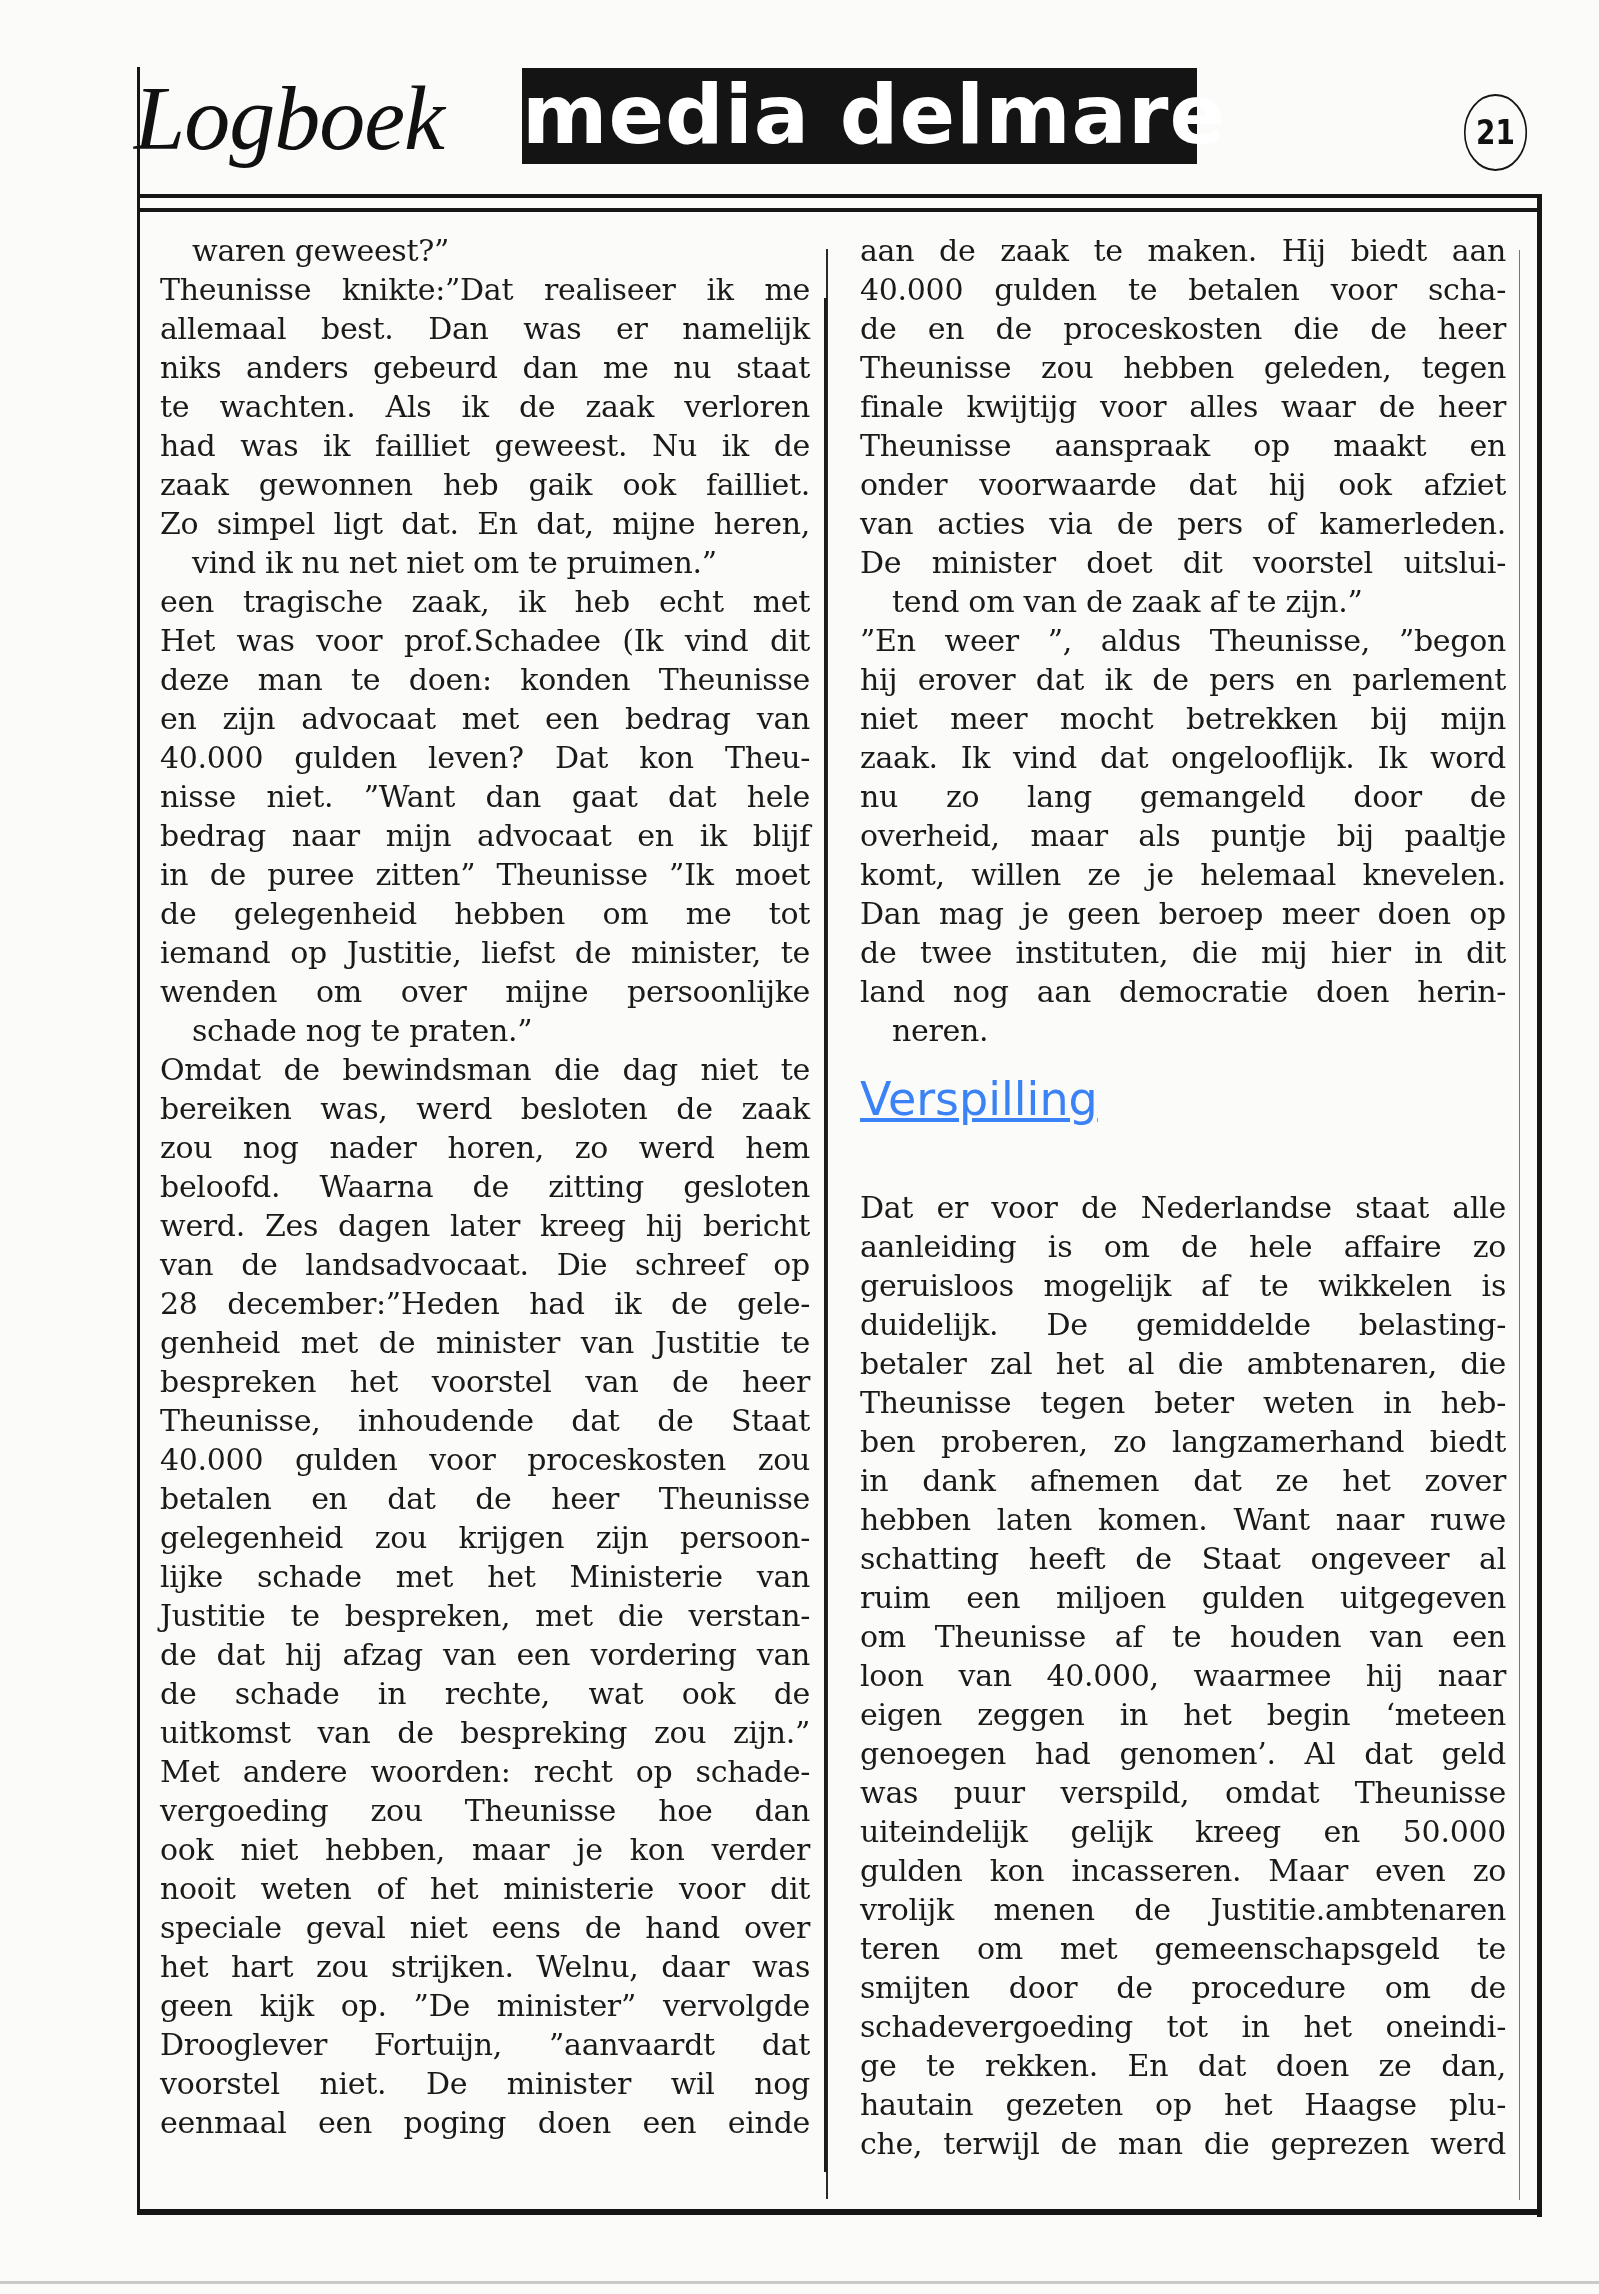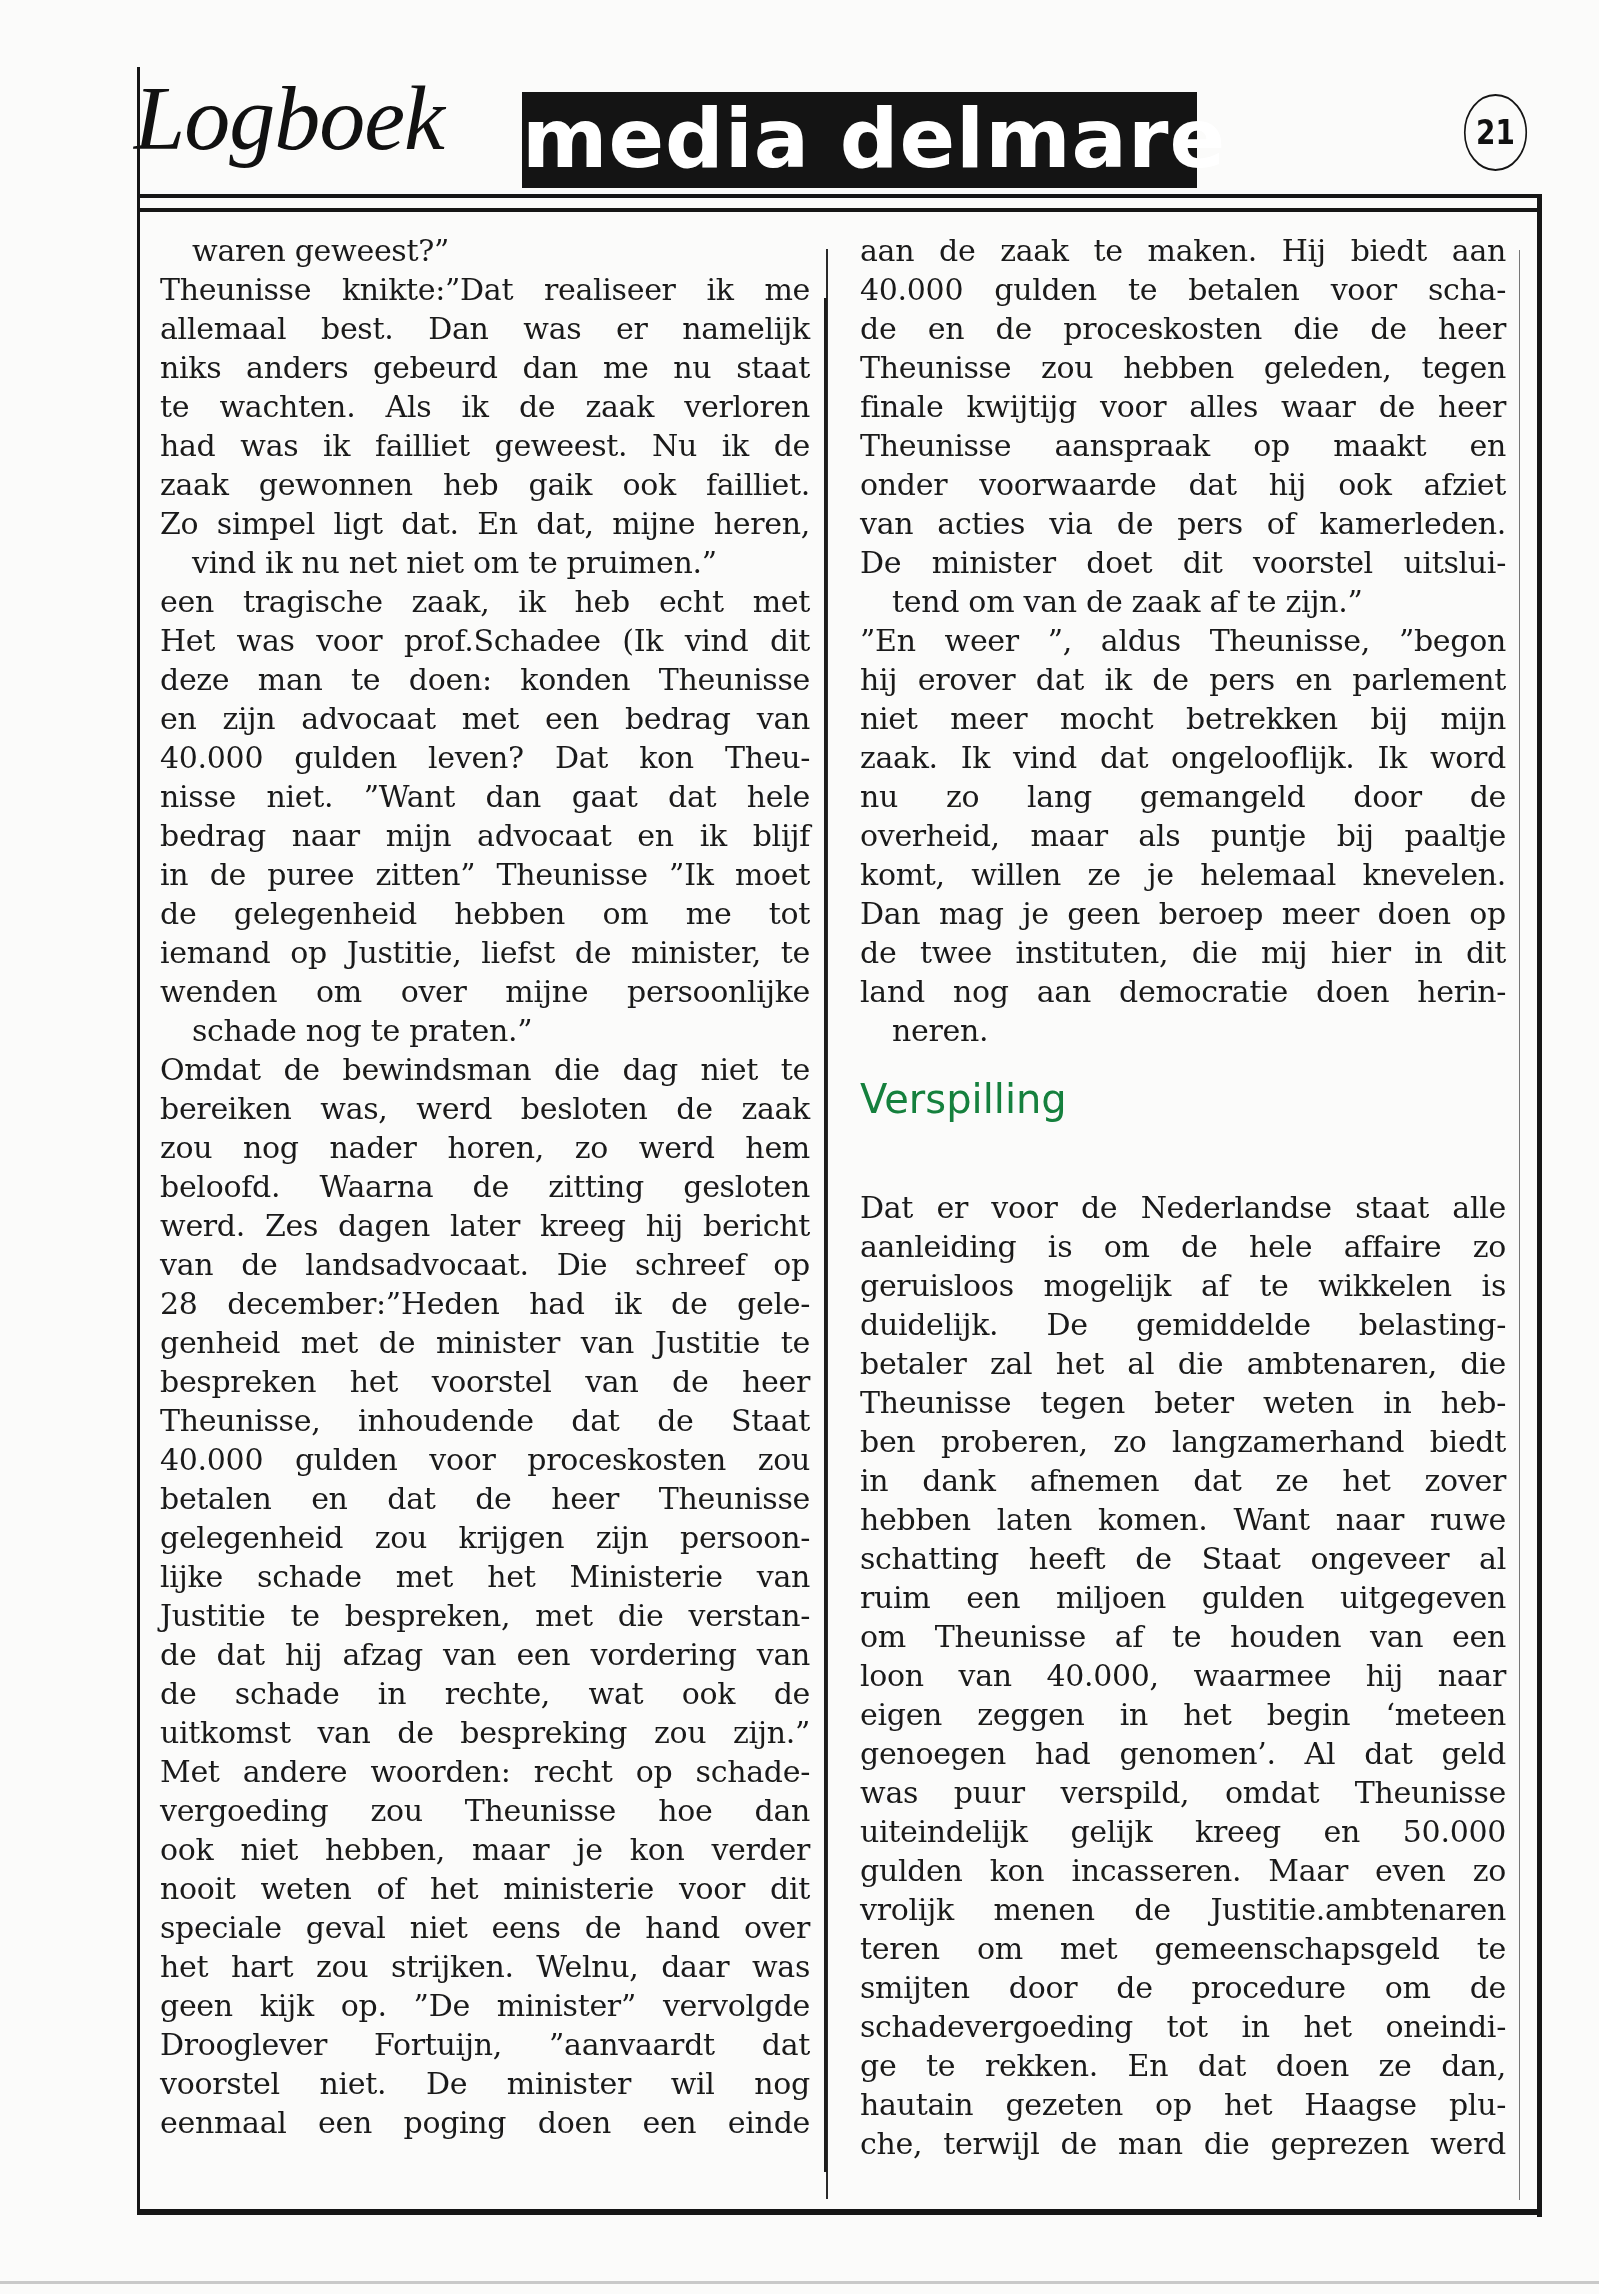--- a/index.html
+++ b/index.html
@@ -11,21 +11,21 @@
   .abs { position:absolute; }
 
   
   .logo-script {
     left:134px; top:47px; height:143px;
     font-family:"Liberation Serif", "DejaVu Serif", serif;
     font-style:italic; font-size:92px; line-height:143px;
     letter-spacing:-1px; color:#111; white-space:nowrap;
   }
   .logo-box {
-    left:522px; top:92px; width:675px; height:96px;
+    left:522px; top:68px; width:675px; height:96px;
     background:#141414; color:#fff; 
     font-family:"DejaVu Sans", "Liberation Sans", sans-serif;
     font-weight:bold; font-size:82px; line-height:94px;
     letter-spacing:1px; white-space:nowrap;
   }
   .page-num {
     left:1457px; top:94px; width:73px; height:73px;
     border:2.9px solid #151515; border-radius:50%;
     text-align:center; font-family:"DejaVu Sans", "Liberation Sans", sans-serif;
     font-weight:bold; font-size:34px; line-height:73px; color:#111;
@@ -54,21 +54,21 @@
   .line {
     display:block; height:39px; white-space:nowrap;
     text-align:justify; text-align-last:justify;
     overflow:visible; letter-spacing:-0.3px;
   }
   .line.last { text-align-last:left;margin-left:32px; }
   .col-left .line { transform-origin:left; }
   .heading {
     display:block; height:117px; padding-top:21px;
     font-family:"DejaVu Sans", "Liberation Sans", sans-serif;
-    font-size:40px; line-height:57px; color:#15803d;
+    font-size:46px; line-height:57px; color:#3b82f6;text-decoration:underline;
   }
 </style>
 </head>
 <body>
 
 <div class="abs logo-script">Logboek</div>
 <div class="abs logo-box">media delmare</div>
 <div class="abs page-num">21</div>
 
 <div class="abs frame-left"></div>

